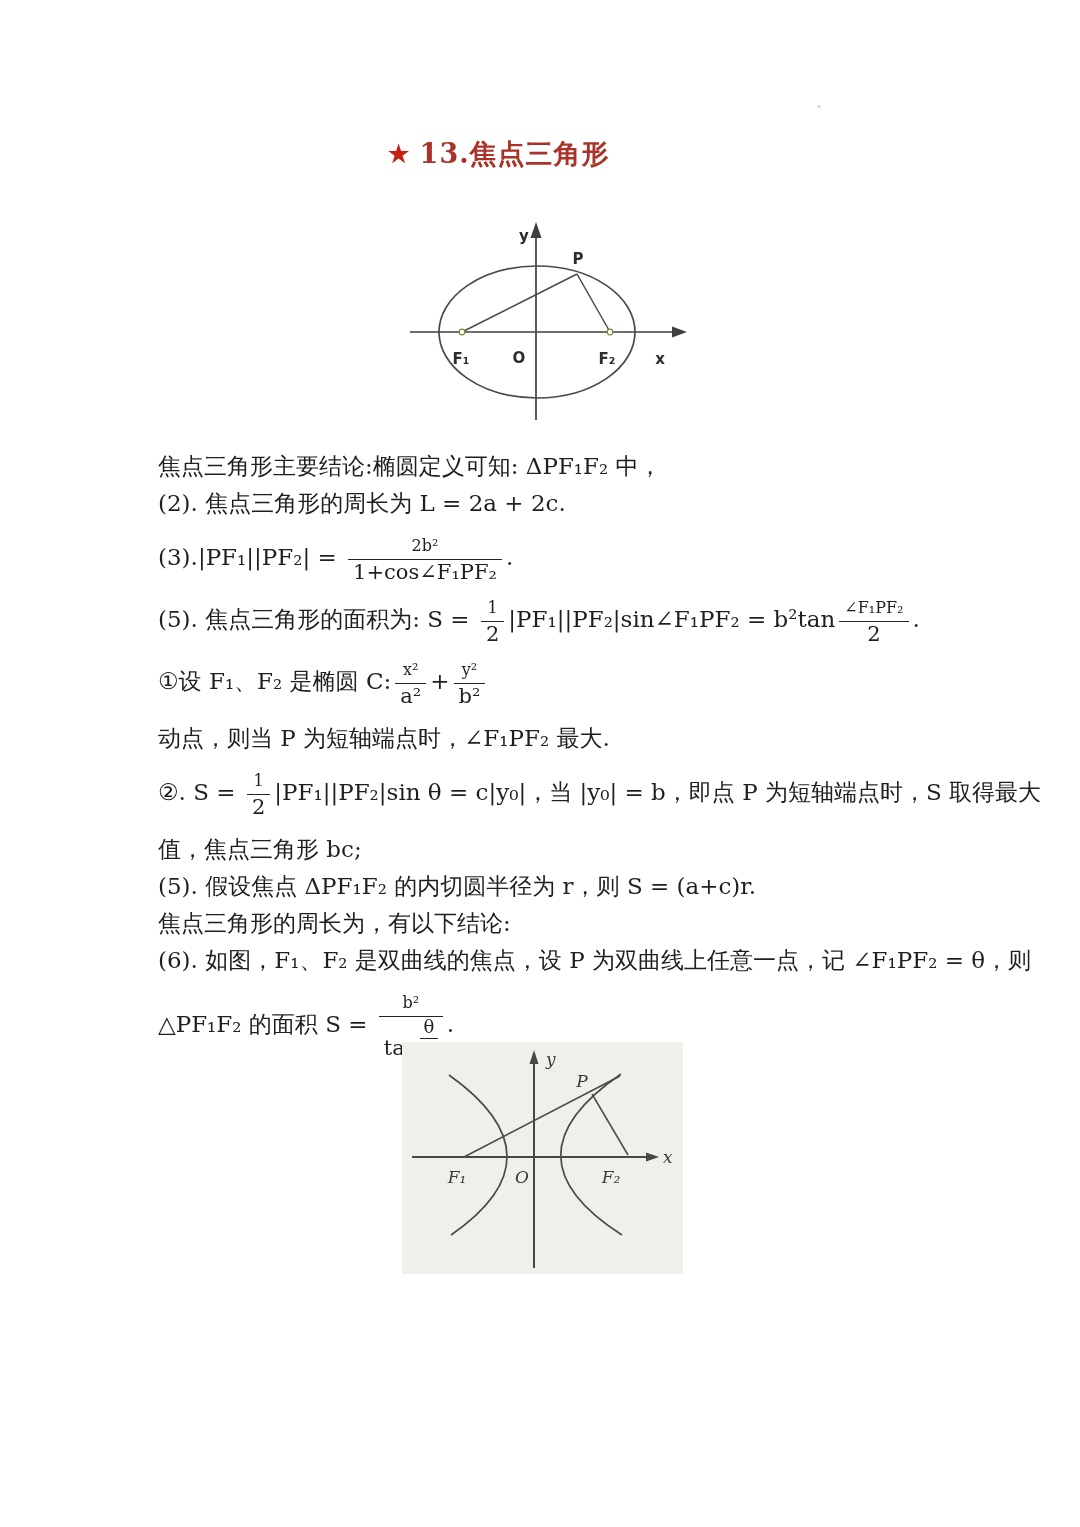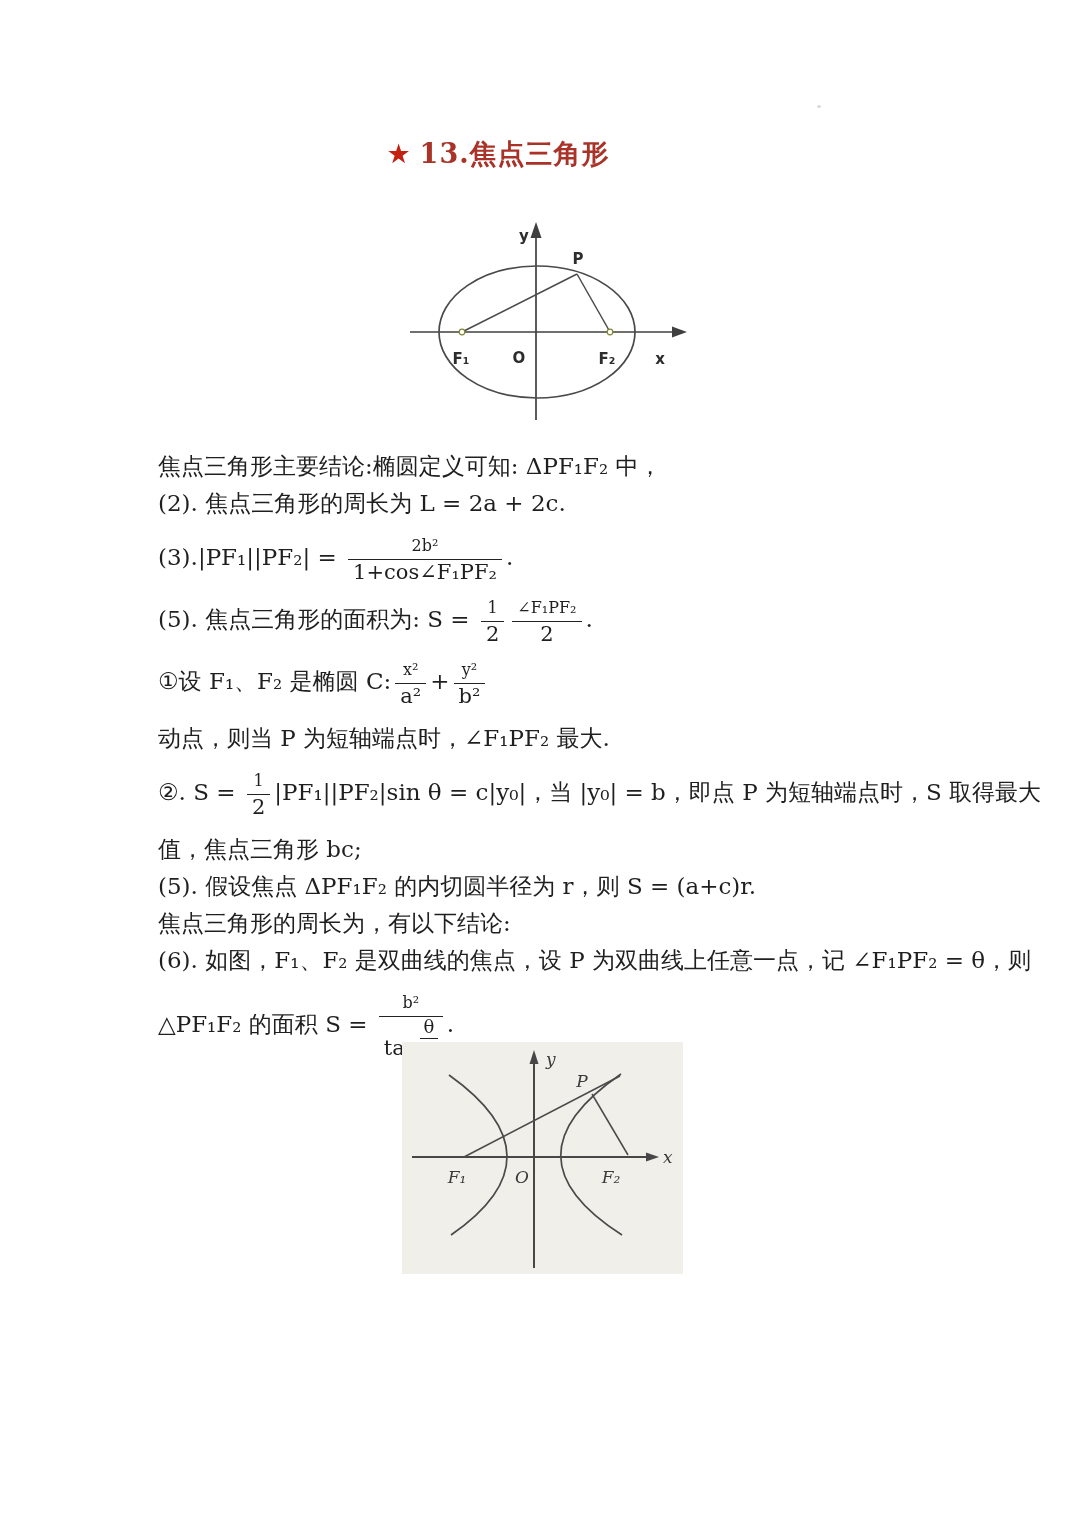--- a/index.html
+++ b/index.html
@@ -67,21 +67,21 @@
 
 <div class="textcol">
   <div class="tl">焦点三角形主要结论:椭圆定义可知: ΔPF₁F₂ 中，</div>
   <div class="tl">(2). 焦点三角形的周长为 L = 2a + 2c.</div>
 
   <div class="tlf">
     <span>(3).|PF₁||PF₂| = </span><span class="frac"><span class="num">2b²</span><span class="den">1+cos∠F₁PF₂</span></span><span>.</span>
   </div>
 
   <div class="tlf">
-    <span>(5). 焦点三角形的面积为: S = </span><span class="frac"><span class="num">1</span><span class="den">2</span></span><span class="frac"><span class="num">∠F₁PF₂</span><span class="den">2</span></span><span>.</span>
+    <span>(5). 焦点三角形的面积为: S = </span><span class="frac"><span class="num">1</span><span class="den">2</span></span><span>|PF₁||PF₂|sin∠F₁PF₂ = b²tan</span><span class="frac"><span class="num">∠F₁PF₂</span><span class="den">2</span></span><span>.</span>
   </div>
 
   <div class="tlf">
     <span>①设 F₁、F₂ 是椭圆 C:</span><span class="frac"><span class="num">x²</span><span class="den">a²</span></span><span>+</span><span class="frac"><span class="num">y²</span><span class="den">b²</span></span>
   </div>
   <div class="tl">动点，则当 P 为短轴端点时，∠F₁PF₂ 最大.</div>
 
   <div class="tlf">
     <span>②.  S = </span><span class="frac"><span class="num">1</span><span class="den">2</span></span><span>|PF₁||PF₂|sin θ = c|y₀|，当 |y₀| = b，即点 P 为短轴端点时，S 取得最大</span>
   </div>

